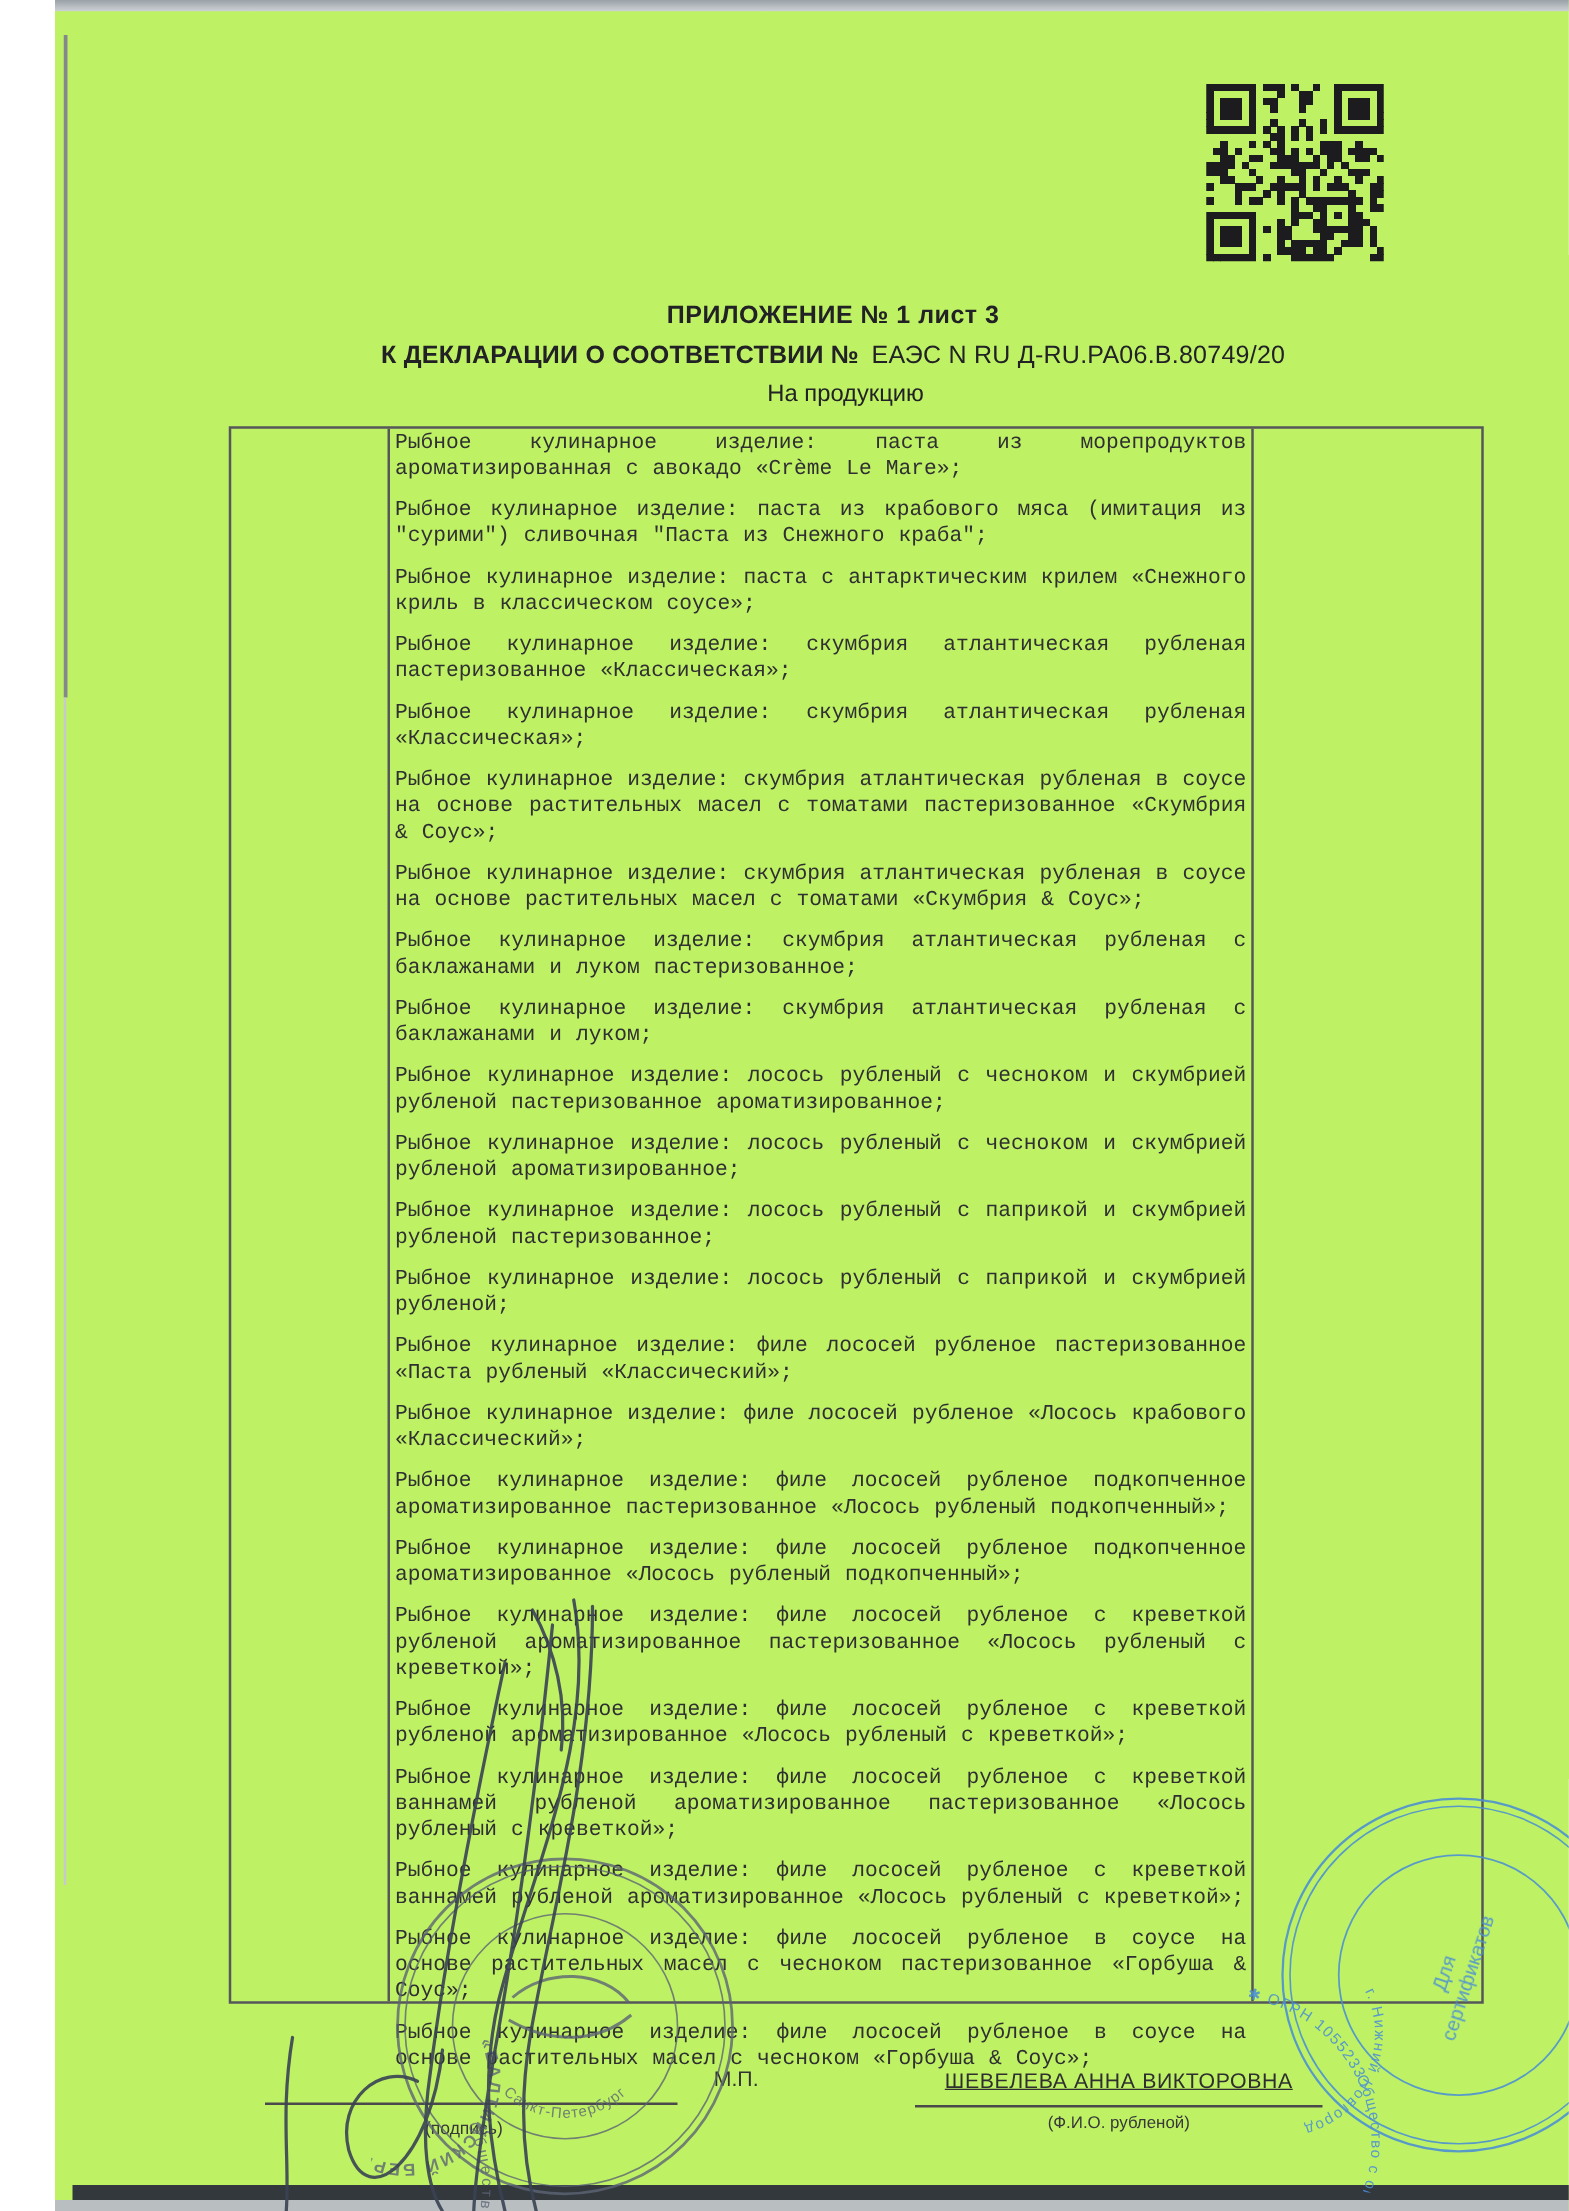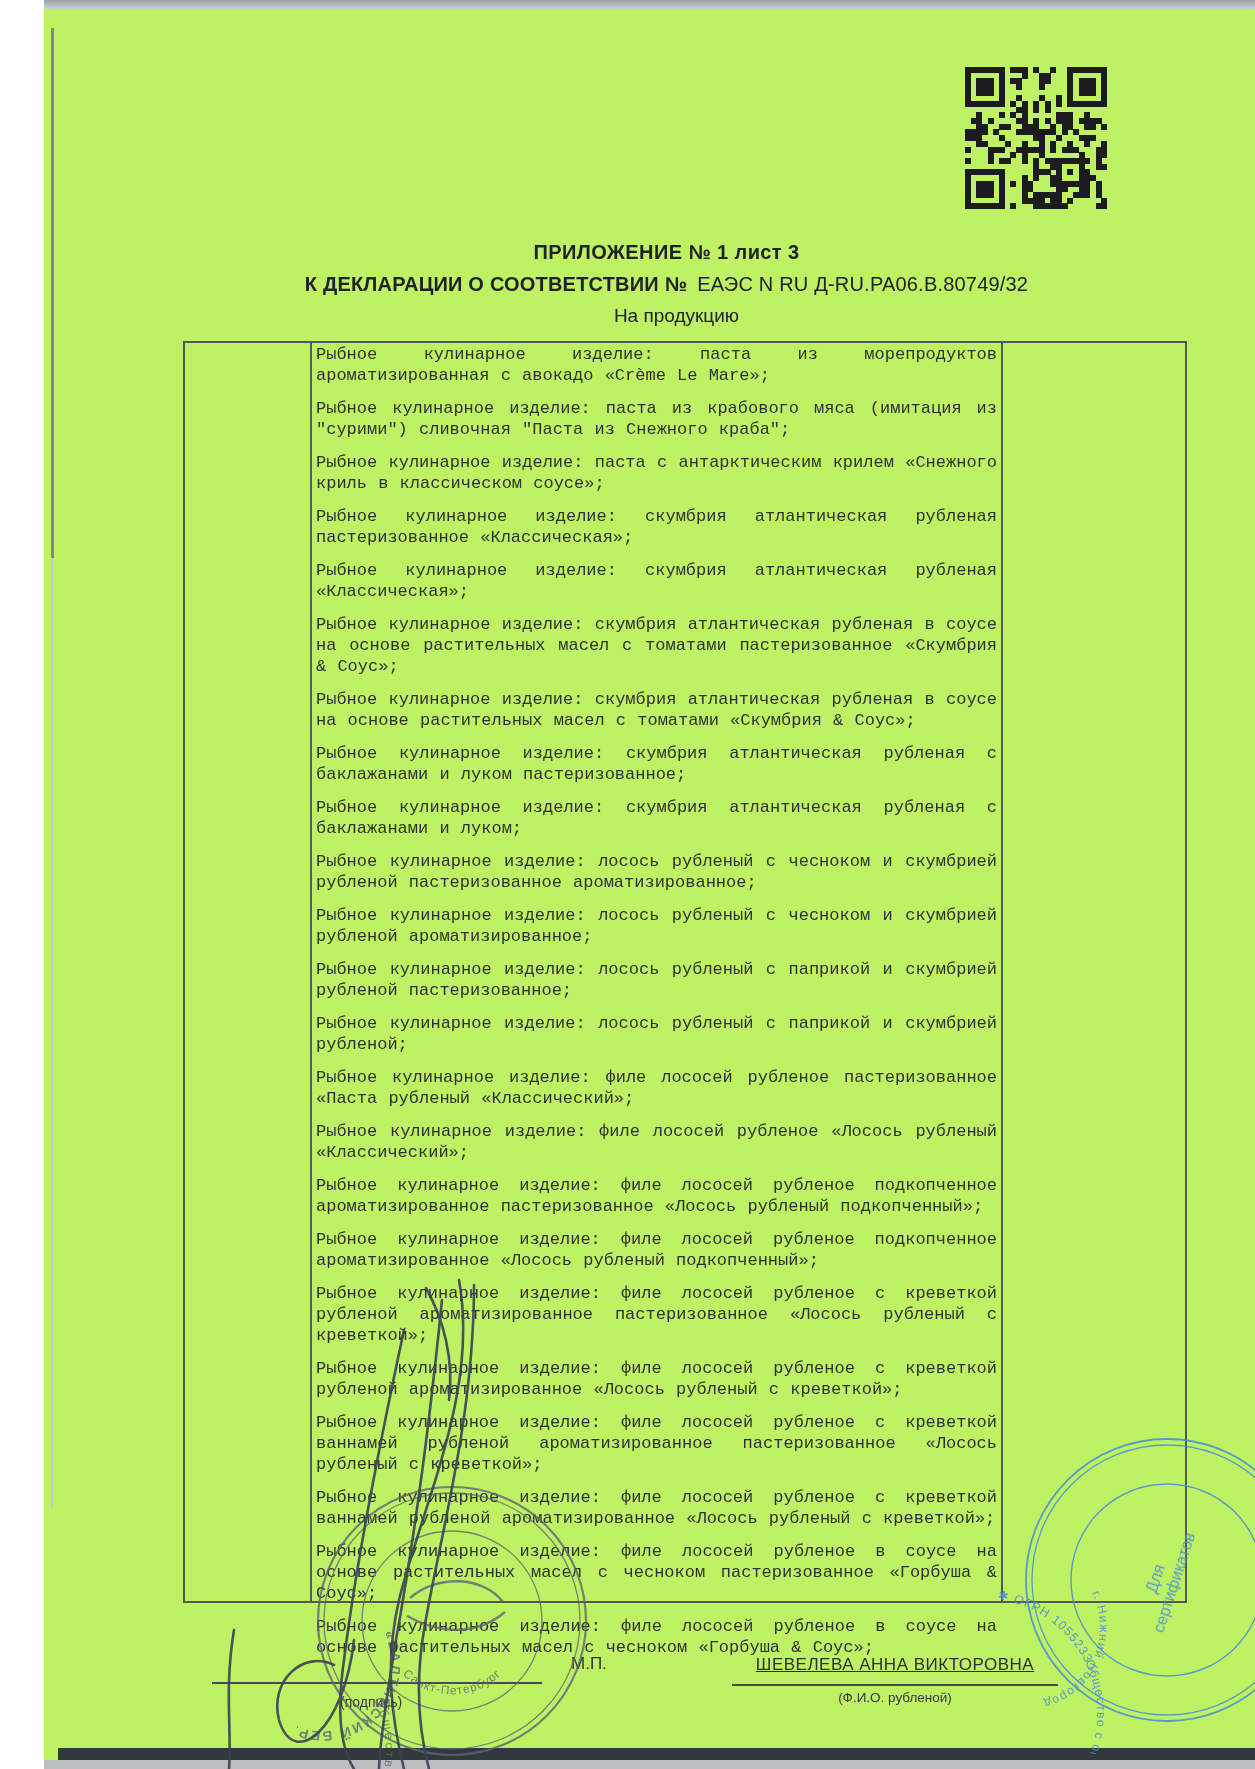--- a/index.html
+++ b/index.html
@@ -356,21 +356,21 @@
         <rect x="90.88" y="136.32" width="6" height="6" fill="#1c1c1e"></rect>
         <rect x="96.56" y="136.32" width="6" height="6" fill="#1c1c1e"></rect>
         <rect x="130.64" y="136.32" width="6" height="6" fill="#1c1c1e"></rect>
         <rect x="136.32" y="136.32" width="6" height="6" fill="#1c1c1e"></rect>
       </svg>
   </div>
 
   <div class="hdr">
     <div class="h1">ПРИЛОЖЕНИЕ № 1 лист 3</div>
     <div class="h2">
-      <span class="b">К ДЕКЛАРАЦИИ О СООТВЕТСТВИИ №</span><span>ЕАЭС N RU Д-RU.PA06.B.80749/32</span>
+      <span class="b">К ДЕКЛАРАЦИИ О СООТВЕТСТВИИ №</span><span>ЕАЭС N RU Д-RU.PA06.B.80749/20</span>
     </div>
     <div class="h3">На продукцию</div>
   </div>
 
   <div class="tbl">
     <div class="vline v1"></div>
     <div class="vline v2"></div>
   </div>
 
   <div class="plist">
@@ -381,21 +381,21 @@
       <p>Рыбное кулинарное изделие: скумбрия атлантическая рубленая «Классическая»;</p>
       <p>Рыбное кулинарное изделие: скумбрия атлантическая рубленая в соусе на основе растительных масел с томатами пастеризованное «Скумбрия &amp; Соус»;</p>
       <p>Рыбное кулинарное изделие: скумбрия атлантическая рубленая в соусе на основе растительных масел с томатами «Скумбрия &amp; Соус»;</p>
       <p>Рыбное кулинарное изделие: скумбрия атлантическая рубленая с баклажанами и луком пастеризованное;</p>
       <p>Рыбное кулинарное изделие: скумбрия атлантическая рубленая с баклажанами и луком;</p>
       <p>Рыбное кулинарное изделие: лосось рубленый с чесноком и скумбрией рубленой пастеризованное ароматизированное;</p>
       <p>Рыбное кулинарное изделие: лосось рубленый с чесноком и скумбрией рубленой ароматизированное;</p>
       <p>Рыбное кулинарное изделие: лосось рубленый с паприкой и скумбрией рубленой пастеризованное;</p>
       <p>Рыбное кулинарное изделие: лосось рубленый с паприкой и скумбрией рубленой;</p>
       <p>Рыбное кулинарное изделие: филе лососей рубленое пастеризованное «Паста рубленый «Классический»;</p>
-      <p>Рыбное кулинарное изделие: филе лососей рубленое «Лосось рубленый «Классический»;</p>
+      <p>Рыбное кулинарное изделие: филе лососей рубленое «Лосось крабового «Классический»;</p>
       <p>Рыбное кулинарное изделие: филе лососей рубленое подкопченное ароматизированное пастеризованное «Лосось рубленый подкопченный»;</p>
       <p>Рыбное кулинарное изделие: филе лососей рубленое подкопченное ароматизированное «Лосось рубленый подкопченный»;</p>
       <p>Рыбное кулинарное изделие: филе лососей рубленое с креветкой рубленой ароматизированное пастеризованное «Лосось рубленый с креветкой»;</p>
       <p>Рыбное кулинарное изделие: филе лососей рубленое с креветкой рубленой ароматизированное «Лосось рубленый с креветкой»;</p>
       <p>Рыбное кулинарное изделие: филе лососей рубленое с креветкой ваннамей рубленой ароматизированное пастеризованное «Лосось рубленый с креветкой»;</p>
       <p>Рыбное кулинарное изделие: филе лососей рубленое с креветкой ваннамей рубленой ароматизированное «Лосось рубленый с креветкой»;</p>
       <p>Рыбное кулинарное изделие: филе лососей рубленое в соусе на основе растительных масел с чесноком пастеризованное «Горбуша &amp; Соус»;</p>
       <p>Рыбное кулинарное изделие: филе лососей рубленое в соусе на основе растительных масел с чесноком «Горбуша &amp; Соус»;</p>
     </div>
 

